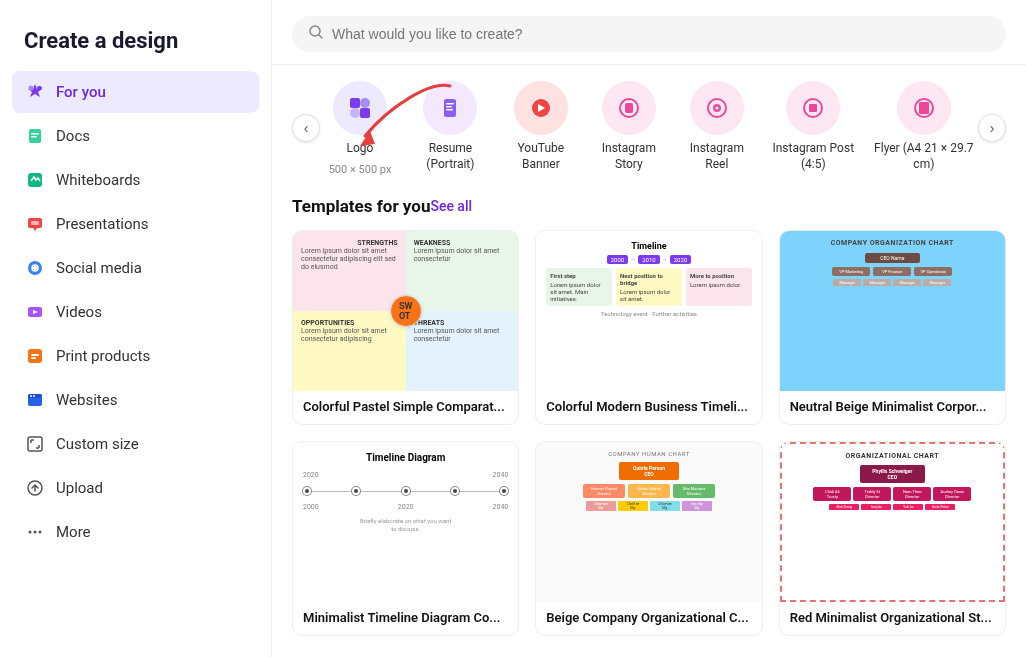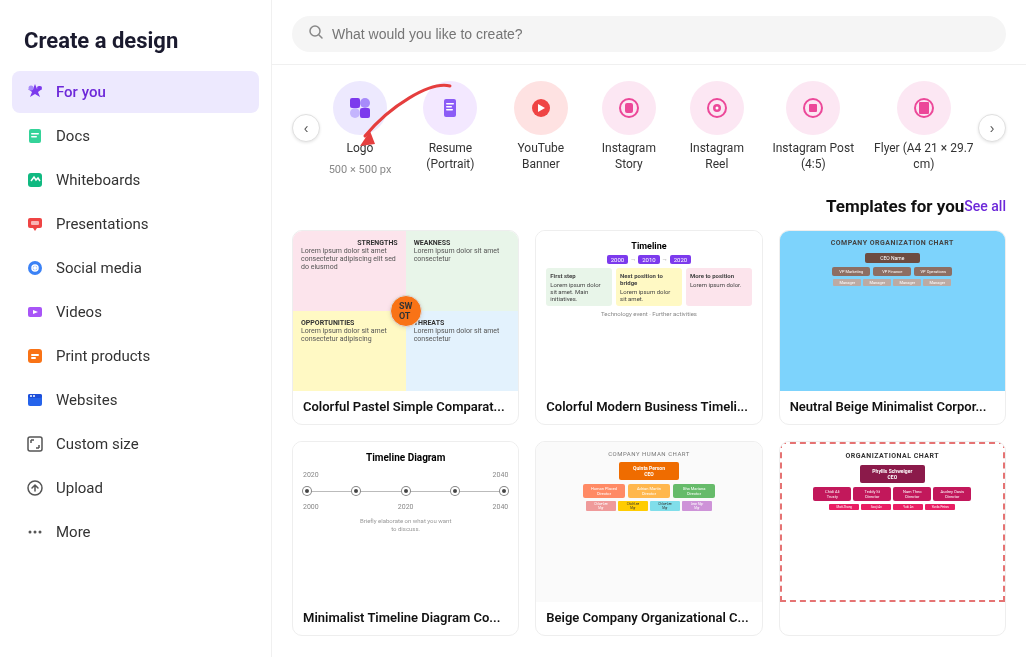--- a/index.html
+++ b/index.html
@@ -28,21 +28,21 @@
     
     .quick-row { display: flex; align-items: center; gap: 4px; margin-bottom: 20px; position: relative; }
     .quick-nav-btn { width: 28px; height: 28px; border-radius: 50%; border: 1px solid #e0e0e0; background: #fff; cursor: pointer; display: flex; align-items: center; justify-content: center; font-size: 14px; color: #555; flex-shrink: 0; box-shadow: 0 1px 3px rgba(0,0,0,0.1); }
     .quick-items { display: flex; gap: 16px; overflow: hidden; }
     .quick-item { display: flex; flex-direction: column; align-items: center; gap: 6px; cursor: pointer; min-width: 72px; }
     .quick-item-icon { width: 54px; height: 54px; border-radius: 50%; background: #ede9fe; display: flex; align-items: center; justify-content: center; font-size: 22px; }
     .quick-item-label { font-size: 12px; color: #333; text-align: center; line-height: 1.3; }
     .quick-item-sublabel { font-size: 11px; color: #888; text-align: center; }
 
     
-    .section-header { display: flex; justify-content: flex-end; align-items: center; margin-bottom: 14px; }
+    .section-header { display: flex; justify-content: flex-start; align-items: center; margin-bottom: 14px; }
     .section-title { font-size: 17px; font-weight: 700; color: #111; }
     .see-all { font-size: 14px; color: #6d28d9; cursor: pointer; font-weight: 500; }
 
     
     .templates-grid { display: grid; grid-template-columns: repeat(3, 1fr); gap: 16px; }
     .template-card { border-radius: 10px; overflow: hidden; cursor: pointer; border: 1px solid #eee; }
     .template-thumb { width: 100%; height: 160px; overflow: hidden; display: flex; align-items: center; justify-content: center; }
     .template-label { font-size: 13px; font-weight: 600; color: #111; padding: 8px 10px 10px; }
   </style>
 </head>
@@ -422,17 +422,18 @@
               <div style="background:#c2185b;color:#fff;font-size:4px;padding:2px;border-radius:2px;text-align:center;width:38px;">Audrey Oasis<br>Director</div>
             </div>
             <div style="display:flex;justify-content:center;gap:2px;margin-bottom:2px;">
               <div style="background:#e91e63;color:#fff;font-size:3px;padding:1px 2px;border-radius:1px;width:30px;text-align:center;">Matt Zhang</div>
               <div style="background:#e91e63;color:#fff;font-size:3px;padding:1px 2px;border-radius:1px;width:30px;text-align:center;">Sooji An</div>
               <div style="background:#e91e63;color:#fff;font-size:3px;padding:1px 2px;border-radius:1px;width:30px;text-align:center;">Yuki An</div>
               <div style="background:#e91e63;color:#fff;font-size:3px;padding:1px 2px;border-radius:1px;width:30px;text-align:center;">Yanlis Petrov</div>
             </div>
           </div>
         </div>
+        <div class="template-label">Red Minimalist Organizational St...</div>
       </div>
 
     </div>
   </div>
 </main>
 
 </body></html>

